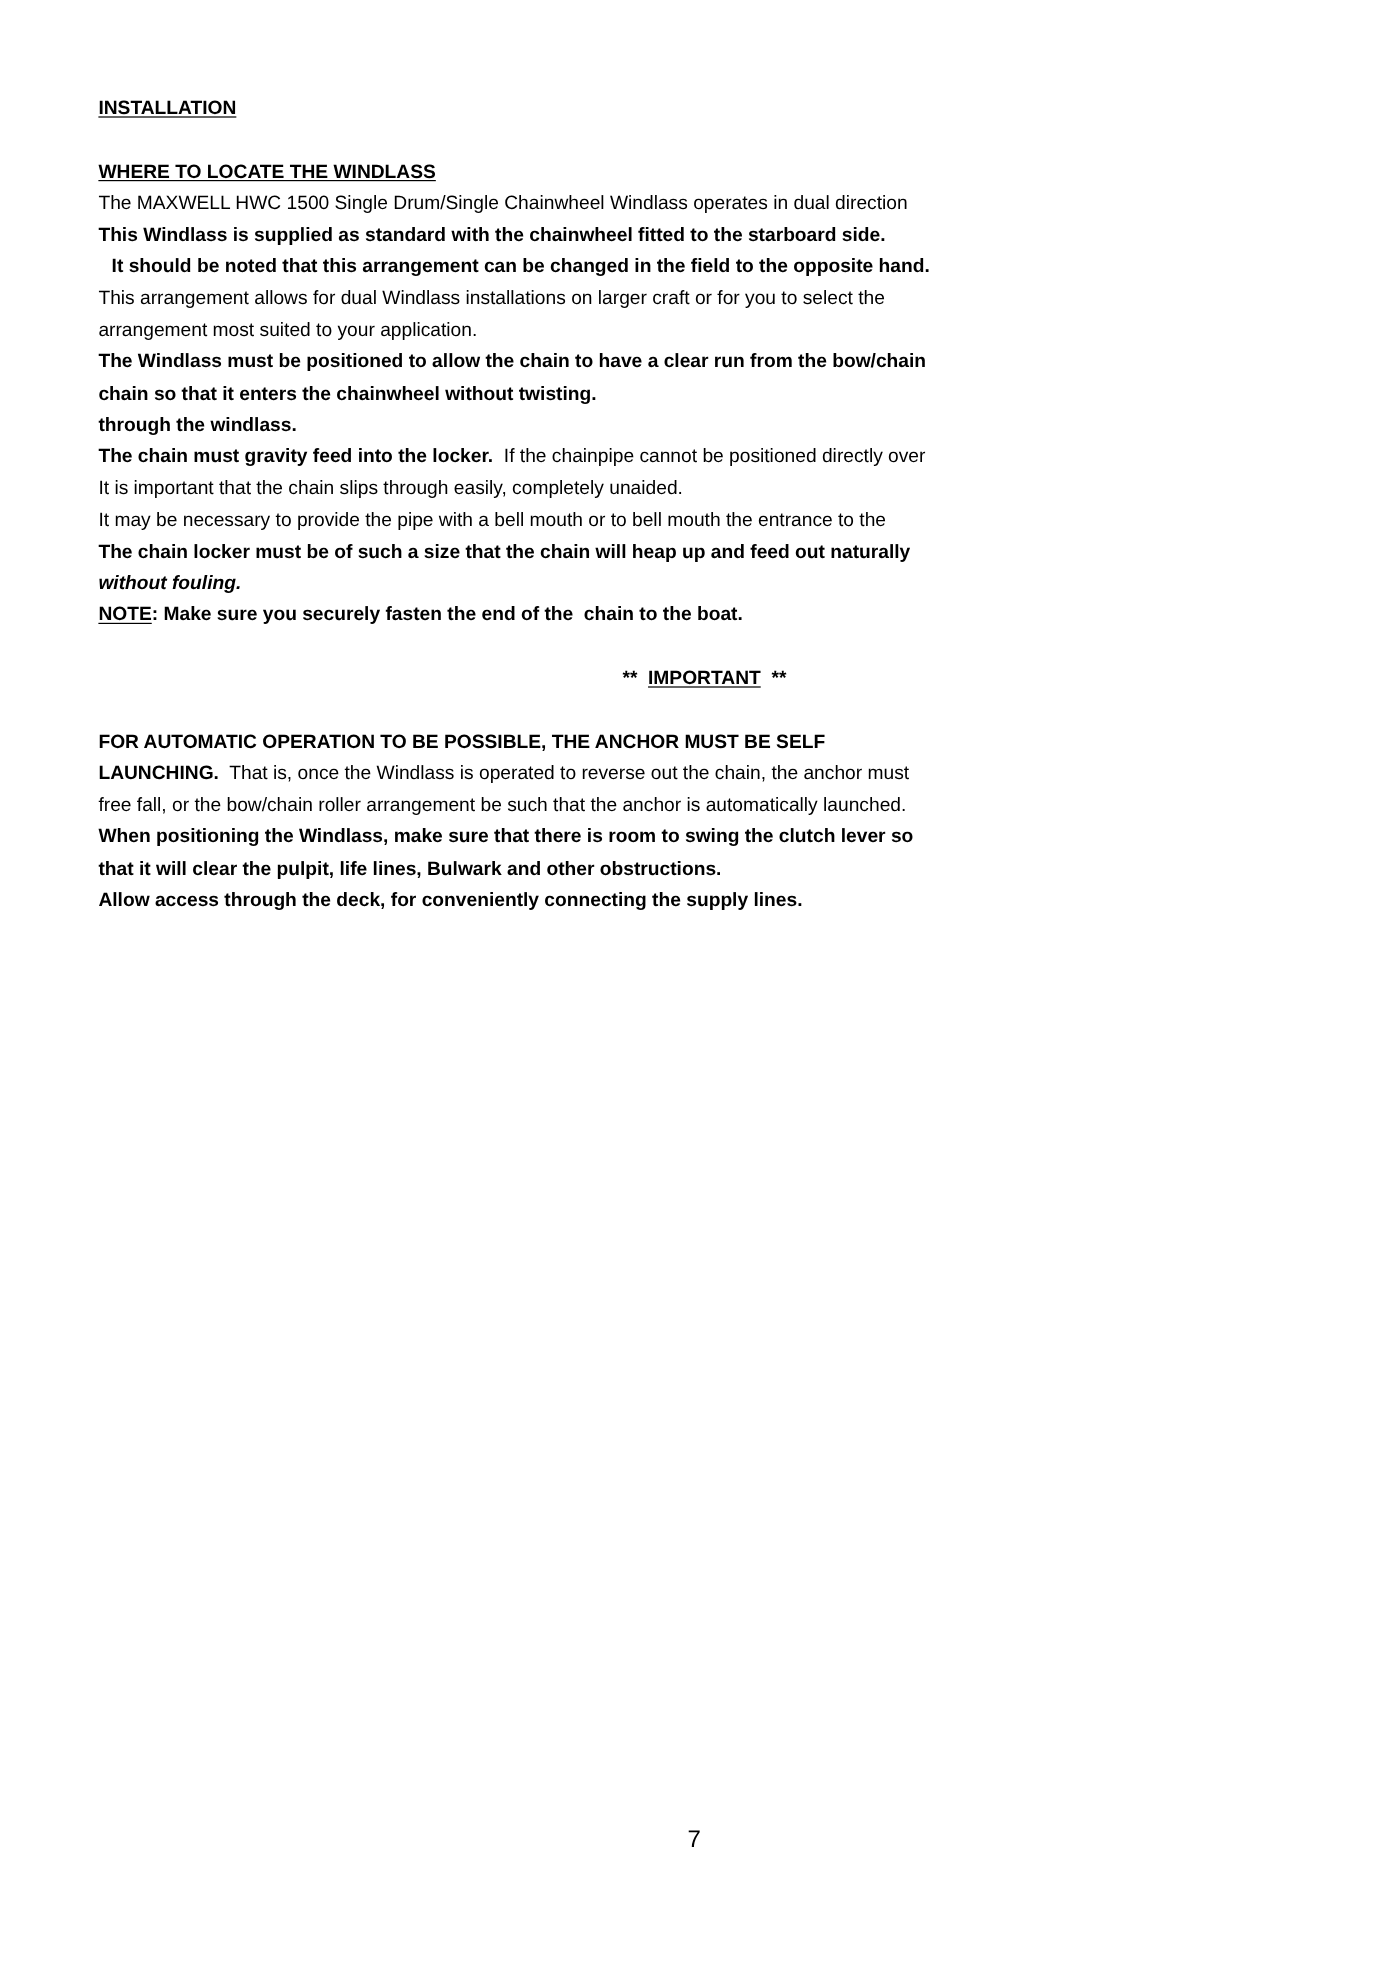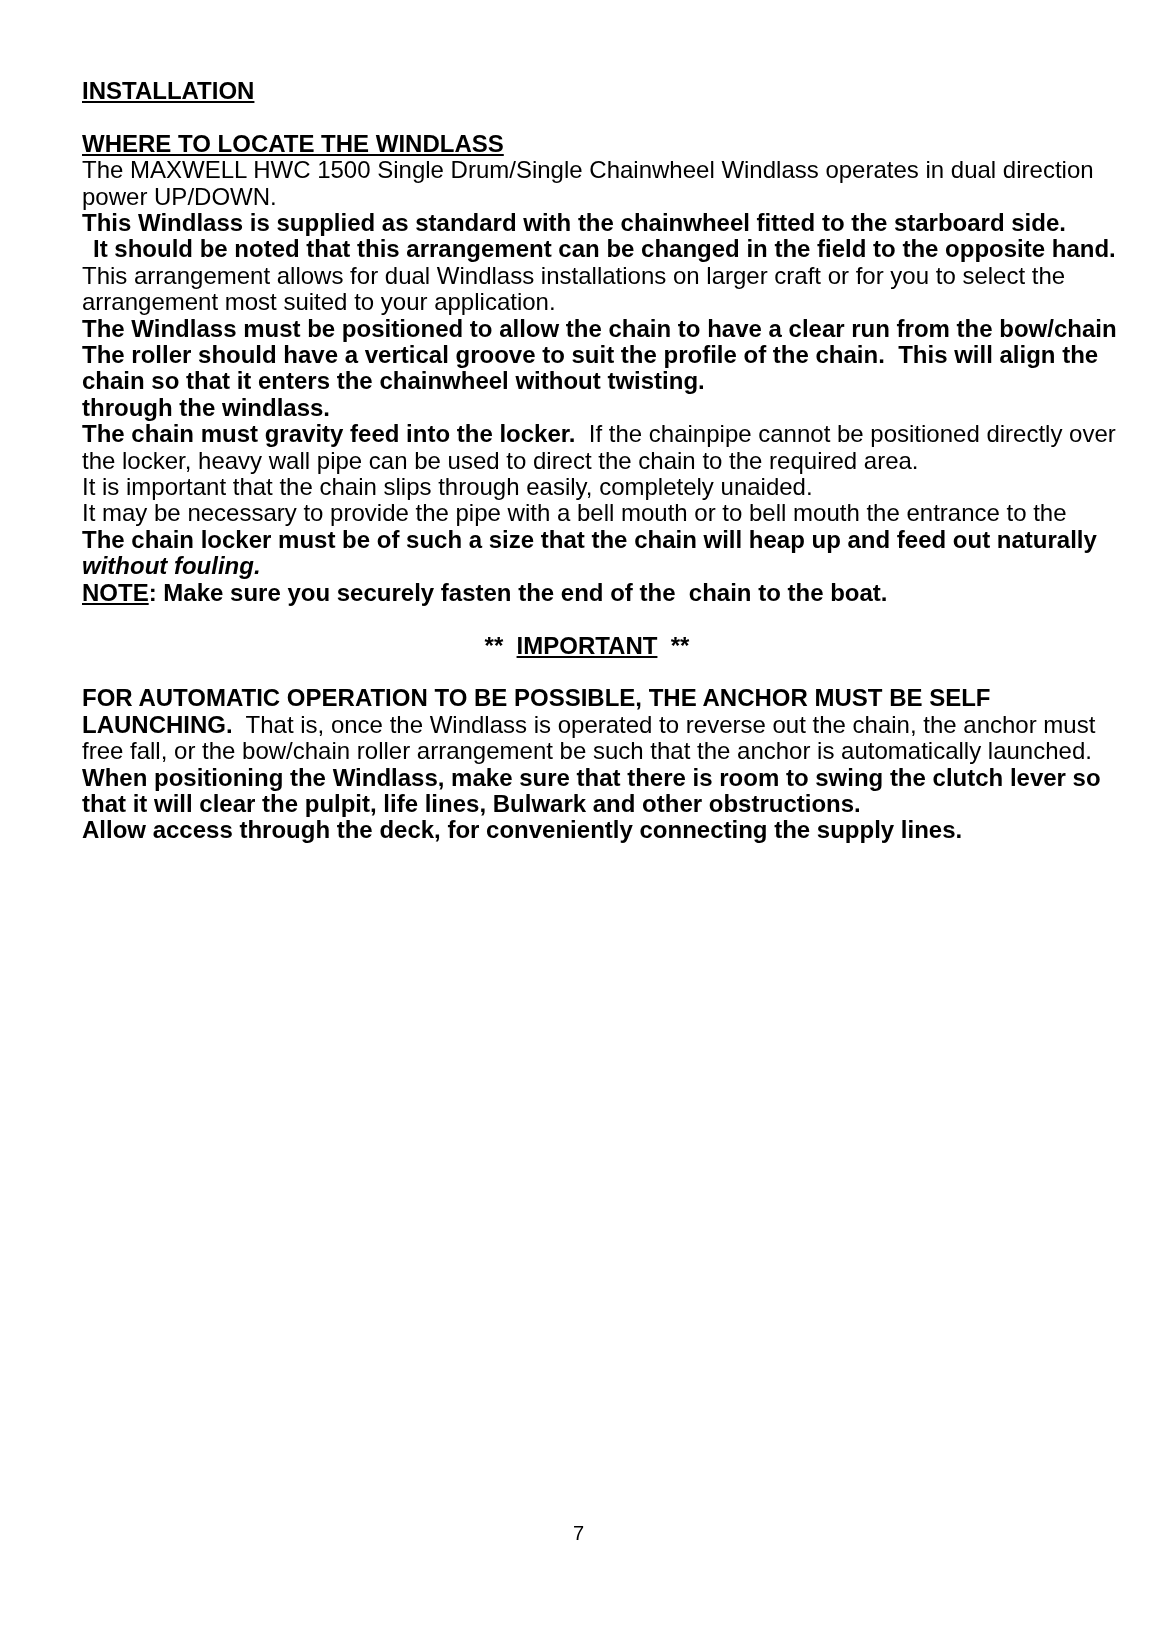--- a/index.html
+++ b/index.html
@@ -1,52 +1,49 @@
 <!DOCTYPE html>
 <html><head>
 <meta charset="utf-8">
 <style>
   html, body { margin: 0; padding: 0; background: #ffffff; }
   body { width: 1157px; height: 1637px; position: relative; overflow: hidden;
          font-family: "Liberation Sans", sans-serif; color: #000; }
   .page { position: absolute; left: 82px; top: 78px; width: 1010px;
-          font-size: 24px; line-height: 26.4px; }
+          font-size: 16px; line-height: 26.4px; }
   .u { text-decoration: underline; text-underline-offset: 2px; }
   .b { font-weight: bold; }
   .line { display: block; white-space: nowrap; }
   .gap { height: 26.4px; }
   .center { text-align: center; }
   .pagenum { position: absolute; top: 1522px; left: 0; width: 1157px;
              text-align: center; font-size: 20px; }
 </style>
 </head>
 <body>
 
 <div class="page">
   <span class="line b u">INSTALLATION</span>
   <div class="gap"></div>
   <span class="line b u">WHERE TO LOCATE THE WINDLASS</span>
 
   <div id="block1">
       <span class="line" style="white-space: pre;">The MAXWELL HWC 1500 Single Drum/Single Chainwheel Windlass operates in dual direction</span>
-      <span class="line" style="white-space: pre;">power UP/DOWN.</span>
       <span class="line b" style="white-space: pre;">This Windlass is supplied as standard with the chainwheel fitted to the starboard side.</span>
       <span class="line b" style="white-space: pre; margin-left: 11px;">It should be noted that this arrangement can be changed in the field to the opposite hand.</span>
       <span class="line" style="white-space: pre;">This arrangement allows for dual Windlass installations on larger craft or for you to select the</span>
       <span class="line" style="white-space: pre;">arrangement most suited to your application.</span>
       <span class="line b" style="white-space: pre;">The Windlass must be positioned to allow the chain to have a clear run from the bow/chain</span>
-      <span class="line b" style="white-space: pre;">The roller should have a vertical groove to suit the profile of the chain.  This will align the</span>
       <span class="line b" style="white-space: pre;">chain so that it enters the chainwheel without twisting.</span>
       <span class="line b" style="white-space: pre;">through the windlass.</span>
     </div>
 
   <span class="line"><b>The chain must gravity feed into the locker.</b><span style="white-space:pre">  If the chainpipe cannot be positioned directly over</span></span>
 
   <div id="block2">
-      <span class="line" style="white-space: pre;">the locker, heavy wall pipe can be used to direct the chain to the required area.</span>
       <span class="line" style="white-space: pre;">It is important that the chain slips through easily, completely unaided.</span>
       <span class="line" style="white-space: pre;">It may be necessary to provide the pipe with a bell mouth or to bell mouth the entrance to the</span>
       <span class="line b" style="white-space: pre;">The chain locker must be of such a size that the chain will heap up and feed out naturally</span>
       <span class="line b" style="white-space: pre; font-style: italic;">without fouling.</span>
     </div>
 
   <span class="line b"><span class="u">NOTE</span><span style="white-space:pre">: Make sure you securely fasten the end of the  chain to the boat.</span></span>
 
   <div class="gap"></div>
   <div class="center b" style="white-space:pre;"><span>**  </span><span class="u">IMPORTANT</span><span>  **</span></div>

